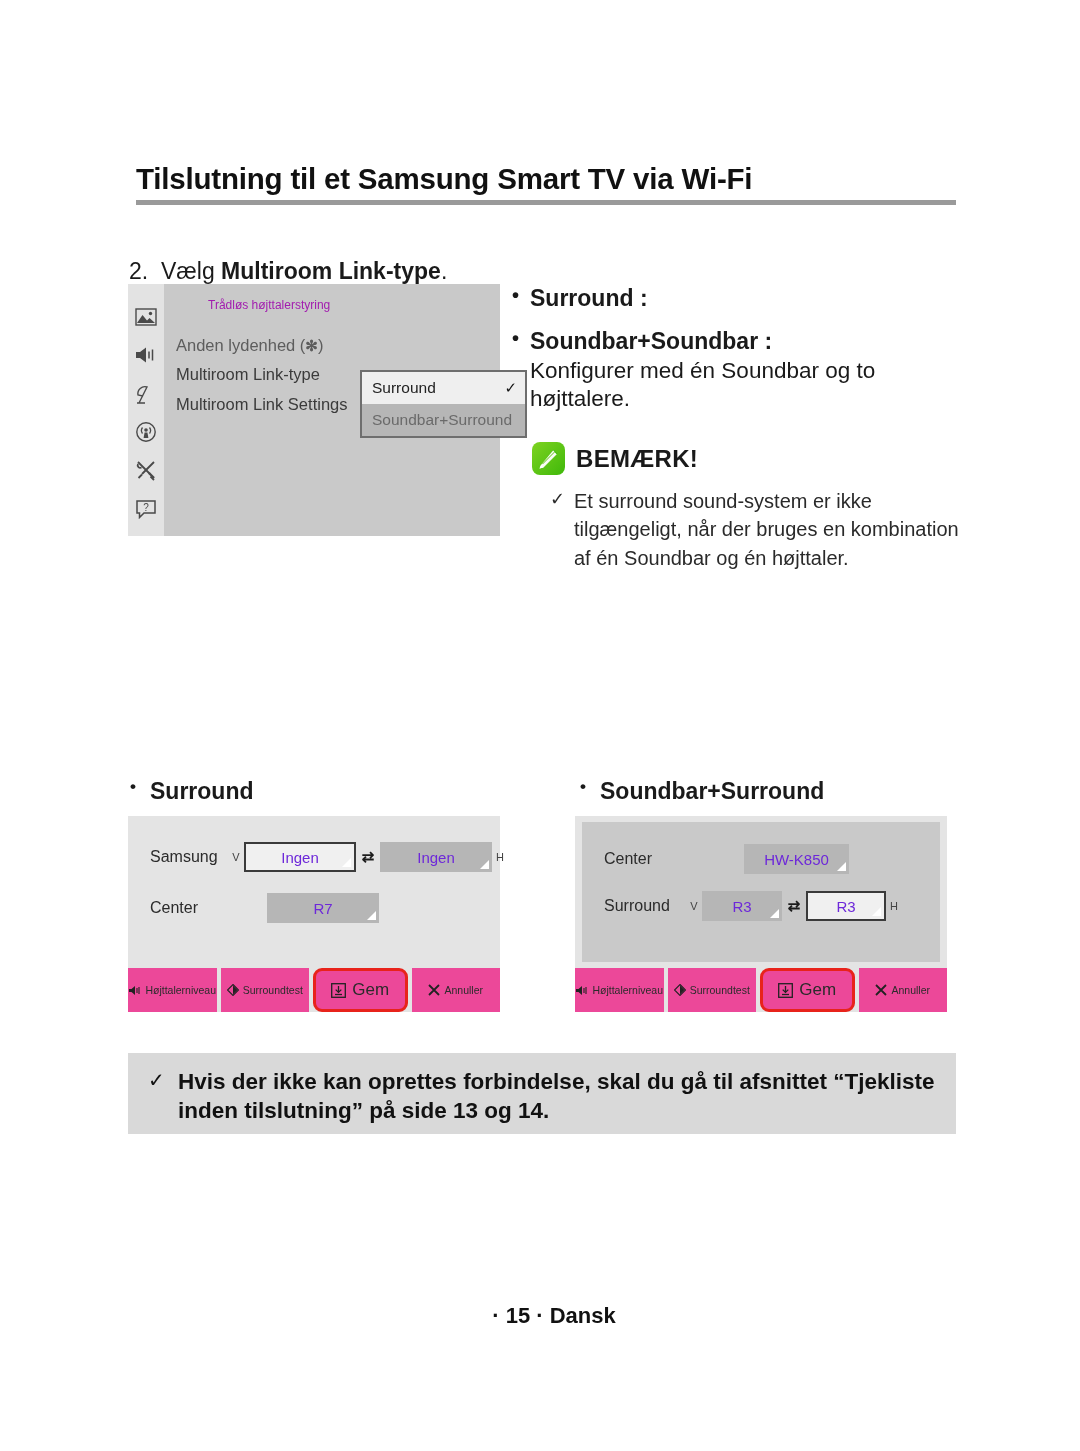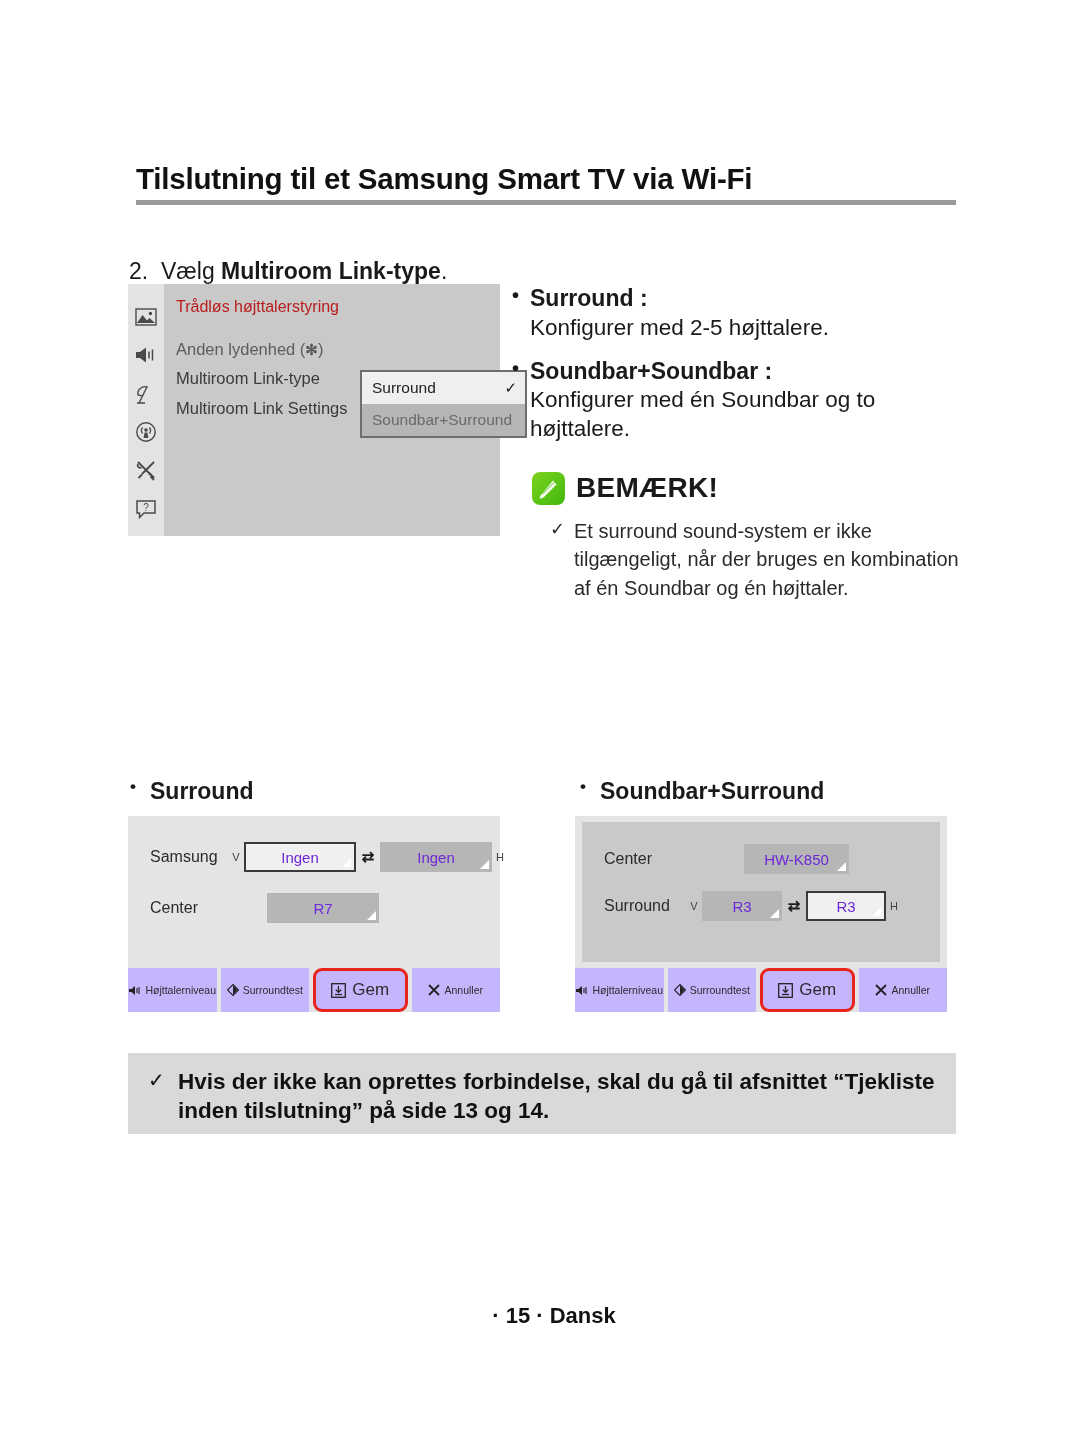--- a/index.html
+++ b/index.html
@@ -87,23 +87,24 @@
     color: #4a4a4a;
   }
   .tv-sidebar .ico svg { display:block; }
   .tv-body {
     flex: 1;
     position: relative;
     padding: 14px 0 0 12px;
     box-sizing: border-box;
   }
   .tv-title {
-    font-size: 16px;
-    color: #b91c1c;
+    font-size: 12px;
+    color: #a21caf;
     margin-bottom: 22px;
+    margin-left: 32px;
   }
   .tv-row {
     font-size: 16.5px;
     color: #3b3b3b;
     margin-bottom: 7px;
     line-height: 1.35;
   }
   .tv-row.dim { color: #5d5d5d; }
   .bt-glyph {
     font-size: 15px;
@@ -179,21 +180,21 @@
     width: 33px;
     height: 33px;
     border-radius: 8px;
     background: linear-gradient(135deg, #7ed321 0%, #3fb80a 100%);
     position: relative;
     flex: none;
     overflow: hidden;
   }
   .note-badge svg { position:absolute; left:0; top:0; }
   .note-title {
-    font-size: 28px;
+    font-size: 24px;
     font-weight: bold;
     letter-spacing: 0.3px;
   }
   .note-item {
     margin-top: 12px;
     padding-left: 42px;
     position: relative;
     font-size: 20px;
     line-height: 1.42;
     color: #2a2a2a;
@@ -309,21 +310,21 @@
     left: 0;
     bottom: 0;
     width: 100%;
     height: 44px;
     display: flex;
     gap: 4px;
     box-sizing: border-box;
   }
   .pbtn {
     flex: 1;
-    background: #c4b5fd;
+    background: #ec4899;
     display: flex;
     align-items: center;
     justify-content: center;
     gap: 4px;
     font-size: 10.5px;
     color: #2b2b2b;
     position: relative;
   }
   .pbtn.save {
     border: 3px solid #e8231b;
@@ -441,21 +442,20 @@
           <span>Surround</span>
           <span class="dd-check">✓</span>
         </div>
         <div class="dd-item other">Soundbar+Surround</div>
       </div>
     </div>
   </div>
 
   <div class="rightcol">
     <div class="opt-head">Surround :</div>
-    <div class="opt-desc">Konfigurer med 2-5 højttalere.</div>
     <div class="gap"></div>
     <div class="opt-head">Soundbar+Soundbar :</div>
     <div class="opt-desc">Konfigurer med én Soundbar og to højttalere.</div>
 
     <div class="noteblock">
       <div class="note-head">
         <div class="note-badge">
           <svg width="33" height="33" viewBox="0 0 33 33">
             <path d="M9 23 L7.5 26.5 L11.5 25.5 L25 12 L21.5 8 Z" fill="#ffffff" opacity="0.95"></path>
             <path d="M21.5 8 L25 12" stroke="#3fb80a" stroke-width="1.1" fill="none"></path>

